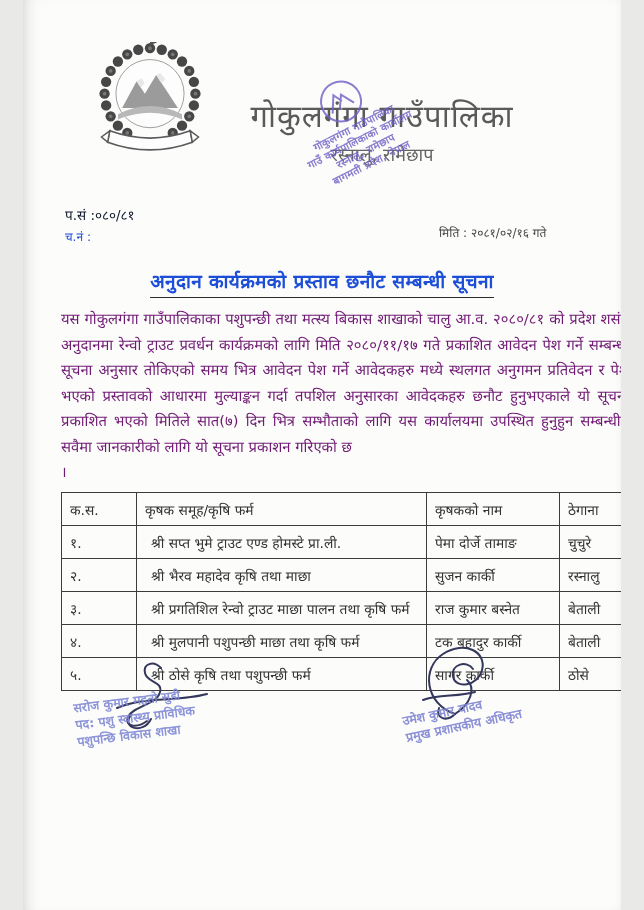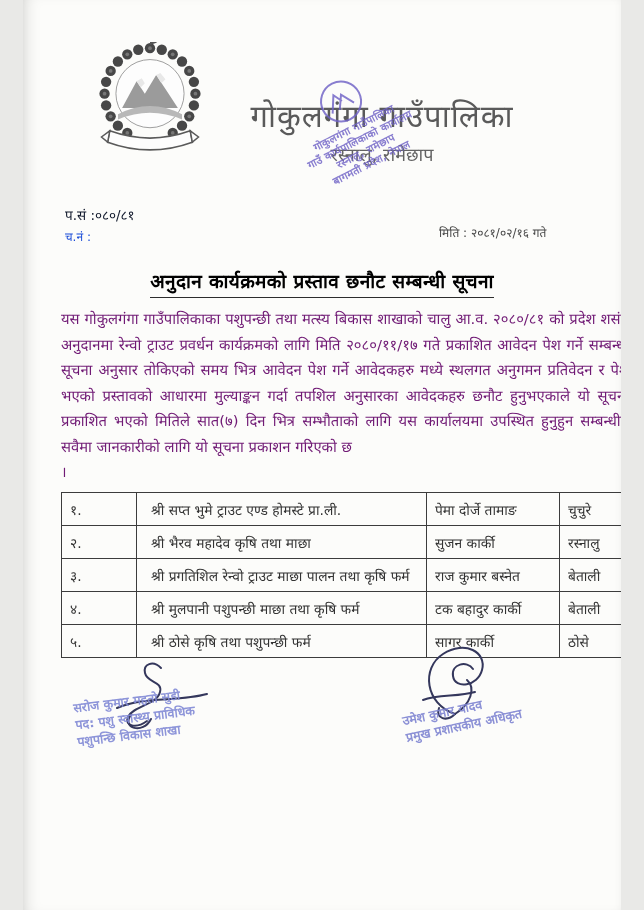--- a/index.html
+++ b/index.html
@@ -23,21 +23,21 @@
   }
   .stamp .stamp-logo{margin:0 auto;display:block;}
   .stamp .s-line{font-size:10.5px;line-height:13px;font-weight:600;letter-spacing:.3px;}
   
   .ref-no  {position:absolute;left:42px;top:206px;font-size:13.5px;color:#0f172a;}
   .disp-no {position:absolute;left:42px;top:228px;font-size:12px;color:#1d4ed8;}
   .date    {position:absolute;left:416px;top:224px;font-size:12px;color:#474747;}
   
   .title-wrap{position:absolute;left:0;right:0;top:268px;text-align:center;}
   .doc-title{
-    display:inline-block;font-size:19px;font-weight:bold;color:#000000;
+    display:inline-block;font-size:19px;font-weight:bold;color:#1d4ed8;
     border-bottom:1.6px solid #2d2d2d;padding-bottom:3px;letter-spacing:.3px;
   }
   
   .body-block{position:absolute;left:38px;width:568px;top:306px;font-size:14.8px;line-height:25.5px;color:#701a75;}
   .body-text{text-align:justify;}
   .danda{margin-top:0;}
   .tapasil{margin-top:2px;}
   
   table.detail{
     position:absolute;left:38px;top:492px;width:574px;
@@ -152,20 +152,26 @@
   </div>
 
   <table class="detail">
     <colgroup>
         <col class="c1">
         <col class="c2">
         <col class="c3">
         <col class="c4">
       </colgroup>
     <tbody>
+        <tr>
+      <th>क.स.</th>
+      <th>कृषक समूह/कृषि फर्म</th>
+      <th>कृषकको नाम</th>
+      <th>ठेगाना</th>
+    </tr>
     <tr>
       <td>१.</td>
       <td class="name-cell">श्री सप्त भुमे ट्राउट एण्ड होमस्टे प्रा.ली.</td>
       <td>पेमा दोर्जे तामाङ</td>
       <td>चुचुरे</td>
     </tr>
     <tr>
       <td>२.</td>
       <td class="name-cell">श्री भैरव महादेव कृषि तथा माछा</td>
       <td>सुजन कार्की</td>

